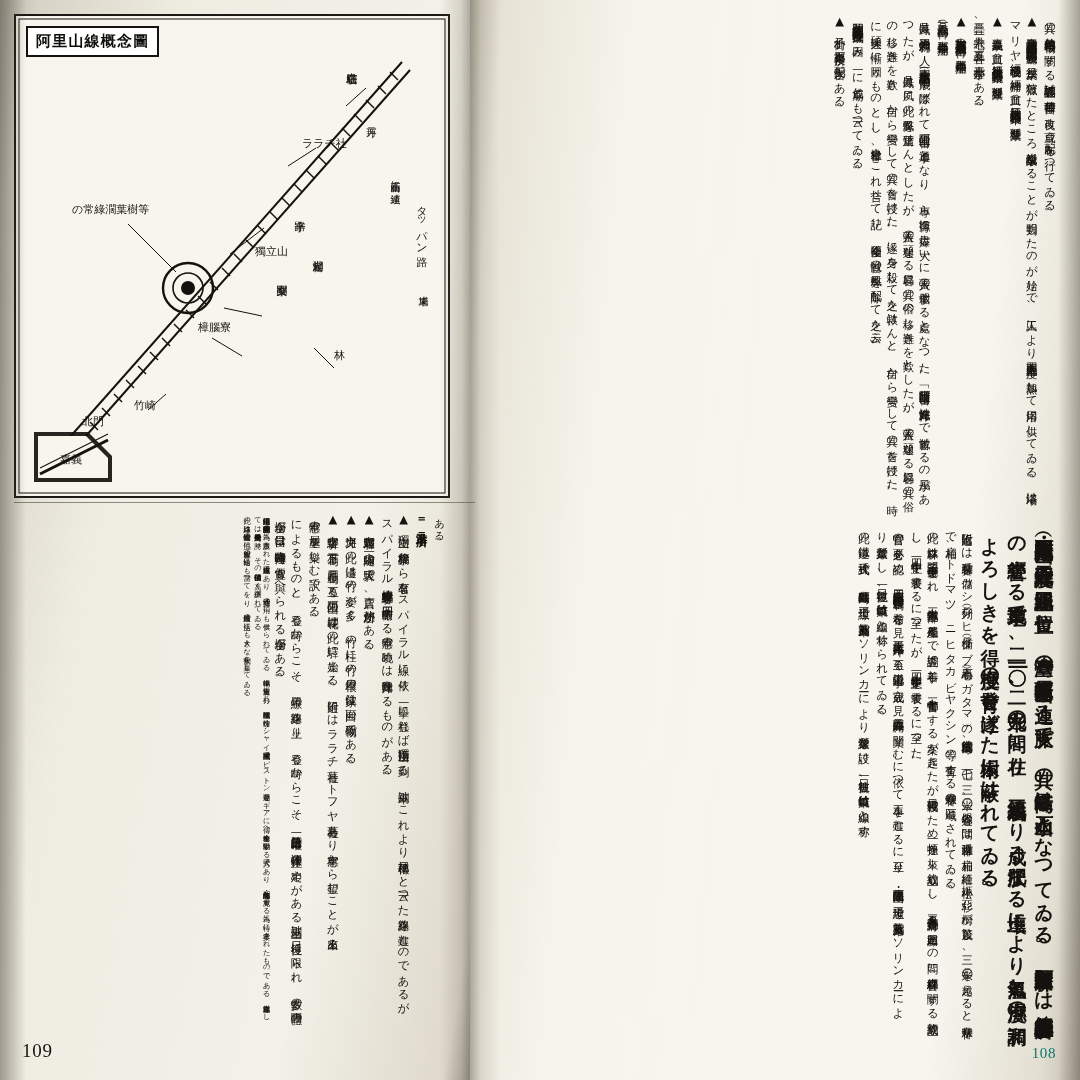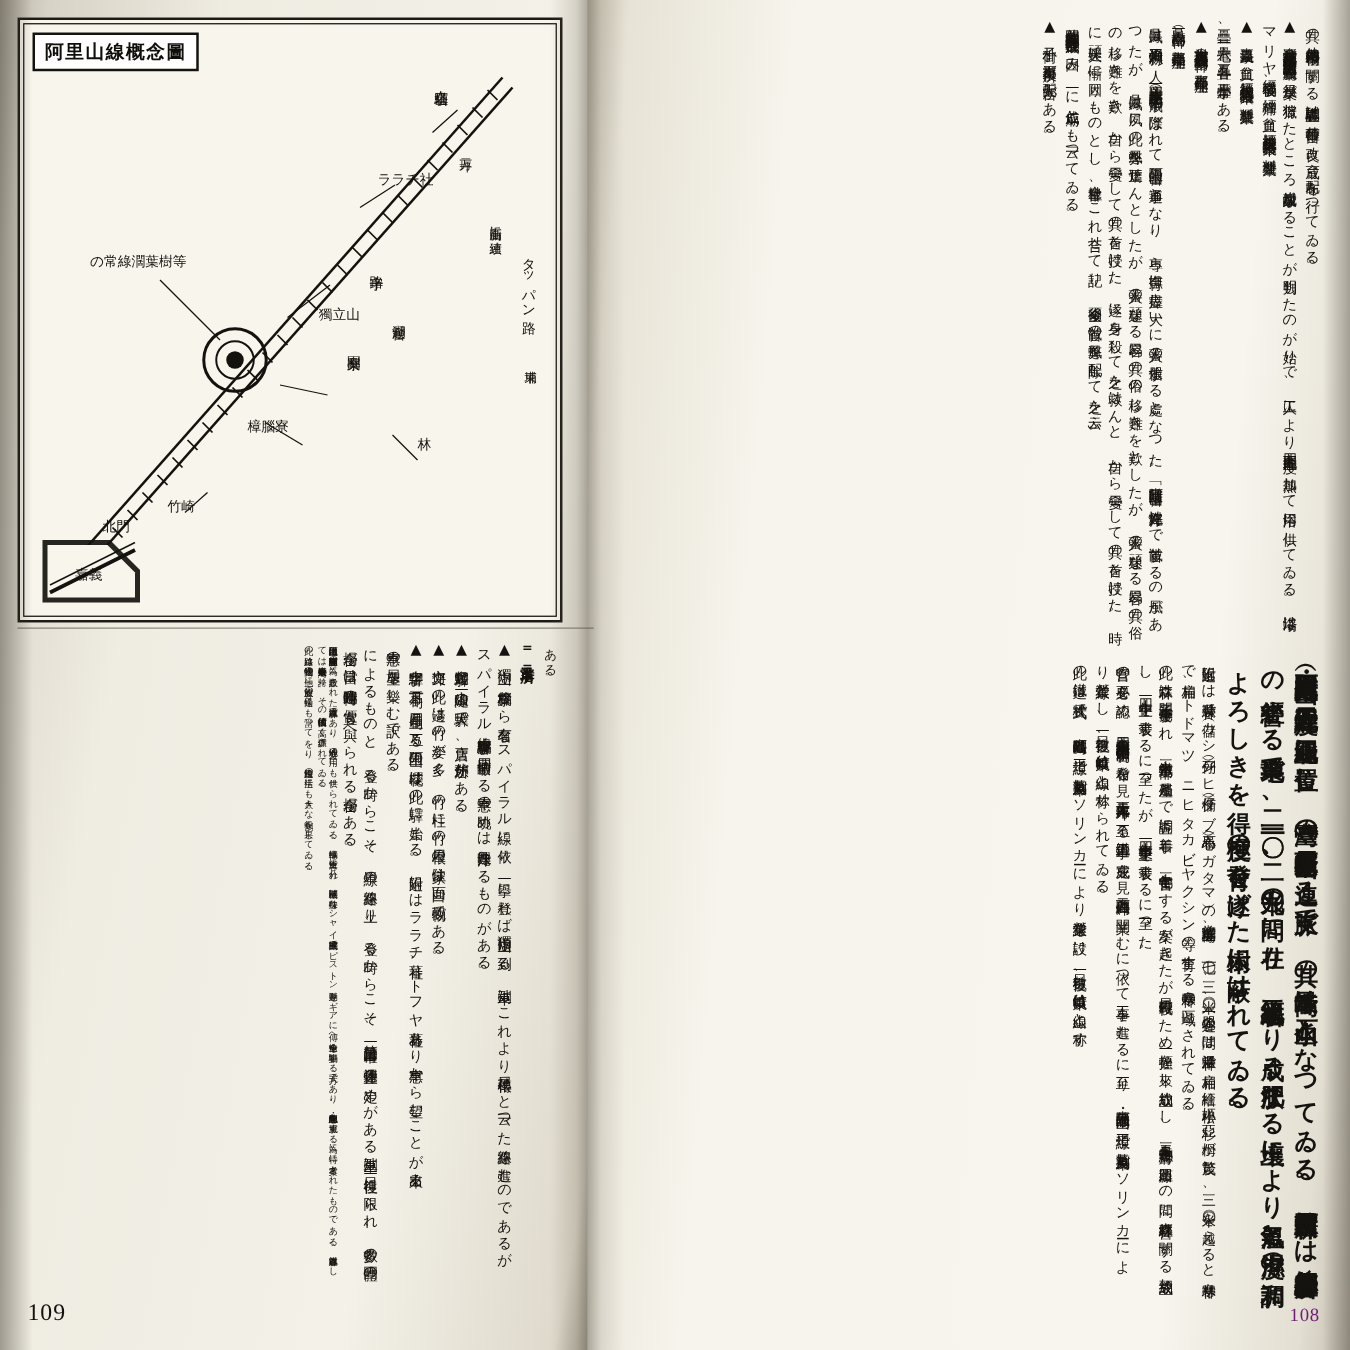--- a/index.html
+++ b/index.html
@@ -64,21 +64,21 @@
     left:22px;top:524px;width:566px;height:508px;
     gap:2px;
   }
   .rp-top .vtext{font-size:11.4px;height:492px;}
   .rp-bottom .vtext{font-size:11.4px;height:496px;}
   .heading-big{
     font-size:19px !important;letter-spacing:.02em;font-weight:700;
   }
   .page-num-right{
     position:absolute;right:24px;bottom:18px;
-    font-size:15px;font-family:"Liberation Serif",serif;color:#701a75;
+    font-size:15px;font-family:"Liberation Serif",serif;color:#0f766e;
     letter-spacing:.04em;
   }
 
   
   .left-page{position:absolute;left:0;top:0;width:470px;height:1080px;padding-left:19px;}
   .map-box{
     position:absolute;left:14px;top:14px;width:432px;height:480px;
     background:#f7f5ec;
     border:2px solid #1c1a15;
     overflow:hidden;
@@ -183,21 +183,21 @@
       </svg>
 
       <div class="map-title">阿里山線概念圖</div>
 
       <div class="lbl v" style="left:328px;top:48px;">塔山駐在</div>
       <div class="lbl" style="left:286px;top:120px;">ララチ社</div>
       <div class="lbl" style="left:56px;top:186px;">の常綠濶葉樹等</div>
       <div class="lbl" style="left:196px;top:228px;margin-left:43px;">獨立山</div>
       <div class="lbl v" style="left:294px;top:236px;">奮起湖</div>
       <div class="lbl v" style="left:258px;top:260px;">梨園寮</div>
-      <div class="lbl" style="left:182px;top:318px;">樟腦寮</div>
+      <div class="lbl" style="left:182px;top:304px;">樟腦寮</div>
       <div class="lbl" style="left:118px;top:382px;">竹崎</div>
       <div class="lbl" style="left:26px;top:398px;margin-left:40px;">北門</div>
       <div class="lbl" style="left:44px;top:436px;">嘉義</div>
       <div class="lbl" style="left:318px;top:332px;">林</div>
       <div class="lbl v" style="left:276px;top:196px;">十字路</div>
       <div class="lbl v" style="left:398px;top:182px;">タッパン路</div>
       <div class="lbl v" style="left:372px;top:158px;font-size:10px;">新高山に連績</div>
       <div class="lbl v" style="left:348px;top:104px;font-size:10px;">二万坪</div>
       <div class="lbl v" style="left:400px;top:272px;font-size:10px;">東埔</div>
     </div>

